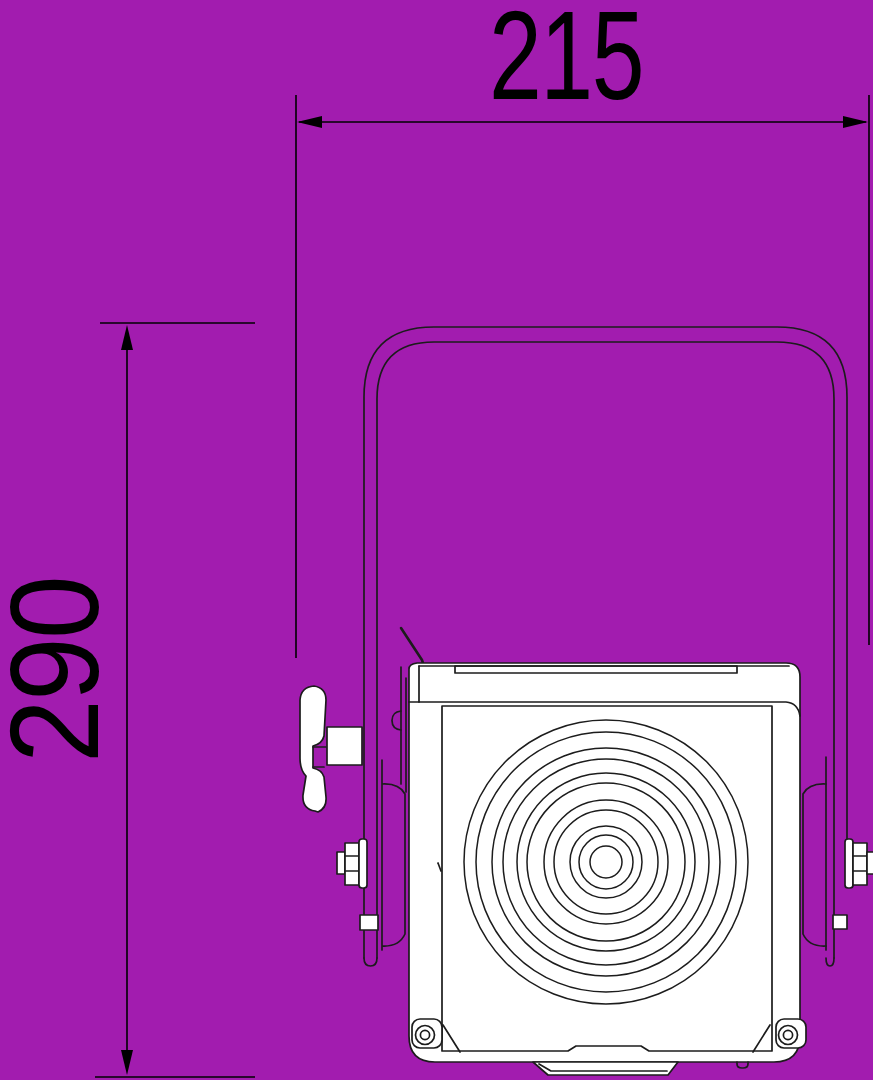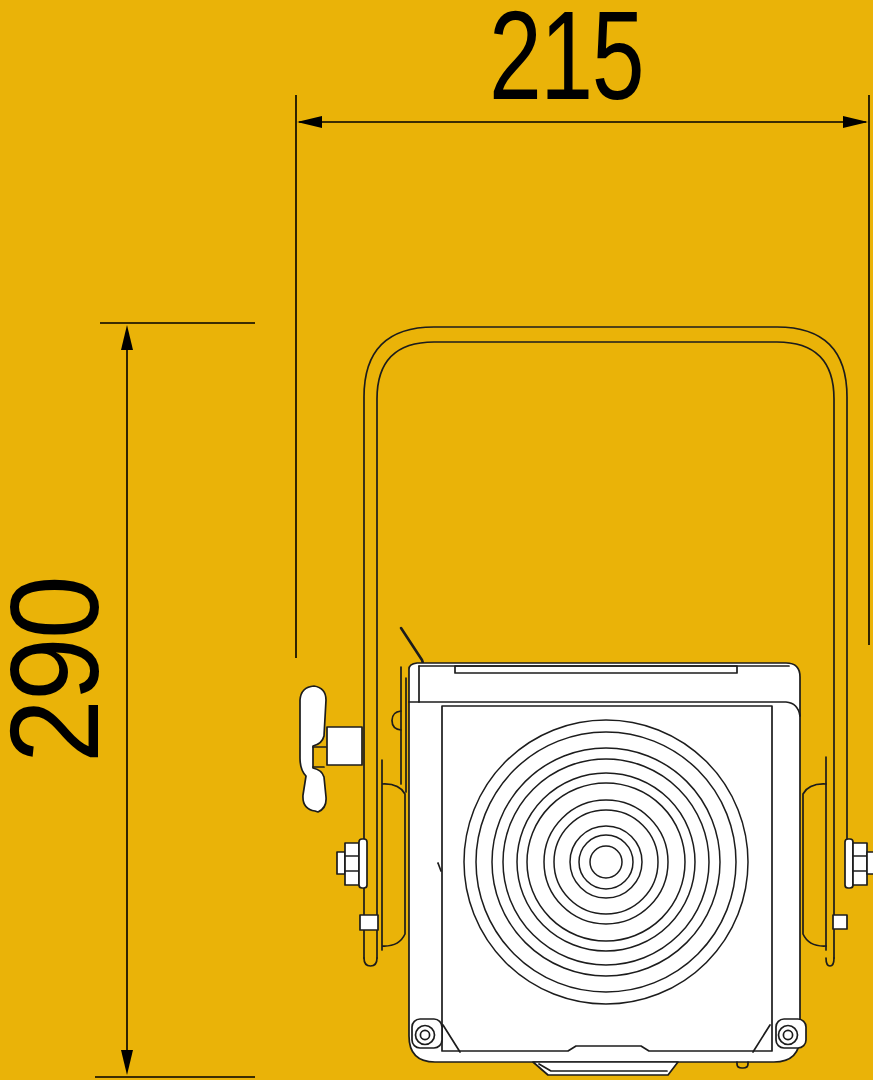--- a/index.html
+++ b/index.html
@@ -1,16 +1,16 @@
 <!DOCTYPE html>
 <html><head>
 <meta charset="utf-8">
 <style>
   html,body{margin:0;padding:0;background:#ffffff;}
-  #stage{position:relative;width:873px;height:1080px;background:#eab308;overflow:hidden;}
+  #stage{position:relative;width:873px;height:1080px;background:#a21caf;overflow:hidden;}
   svg{display:block;}
   text{font-family:"Liberation Sans","DejaVu Sans",sans-serif;fill:#000000;}
   .dim-label{font-size:127px;letter-spacing:-2px;}
 </style>
 </head>
 <body>
 
 <div id="stage">
 <svg width="873" height="1080" viewBox="0 0 873 1080">
 

